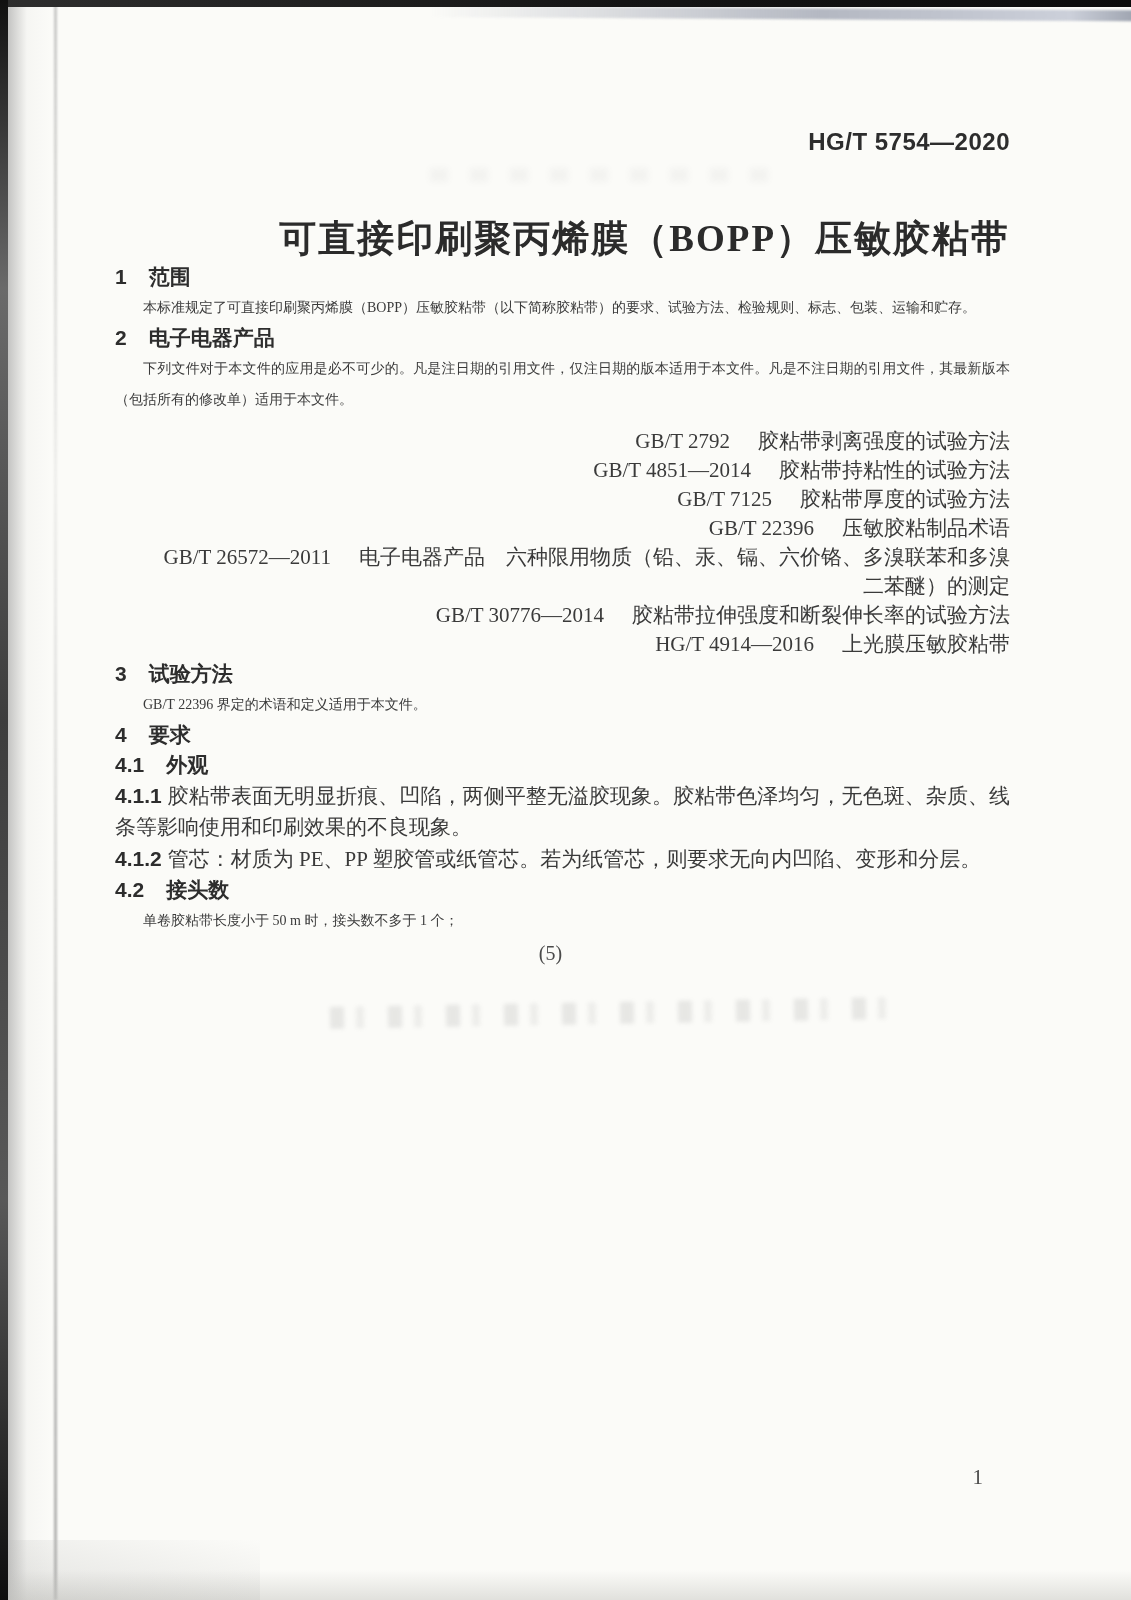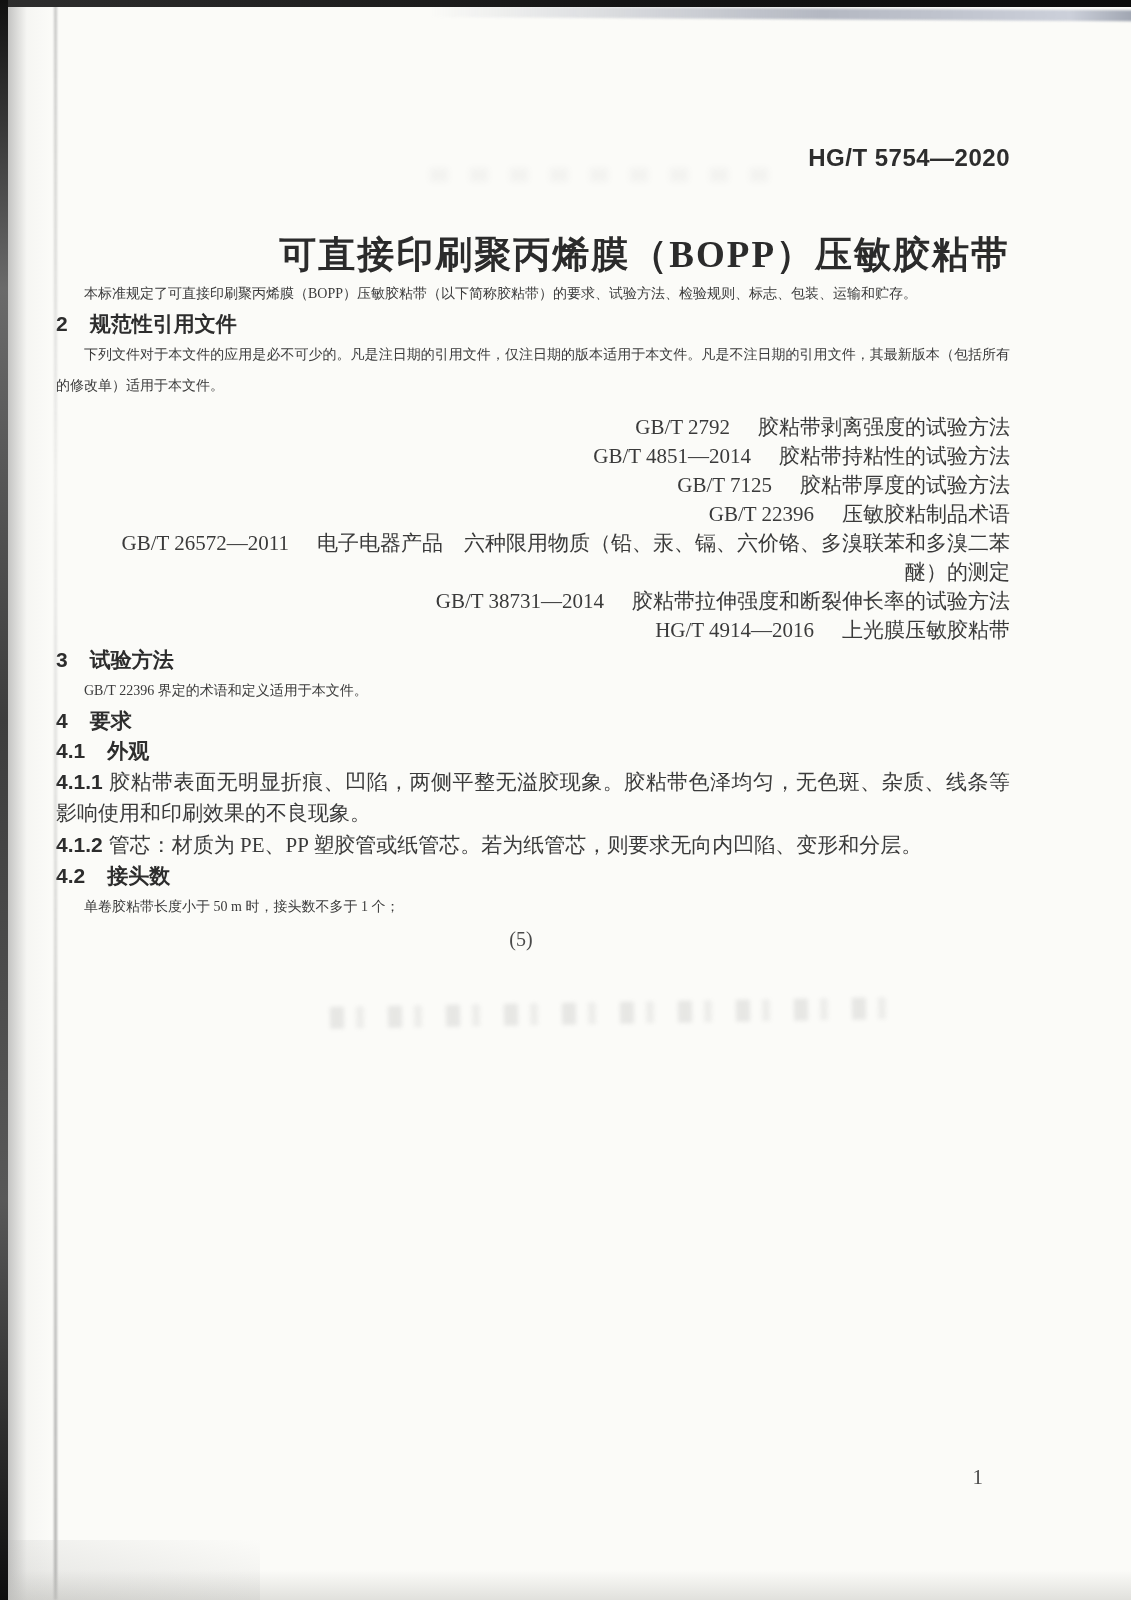--- a/index.html
+++ b/index.html
@@ -30,21 +30,21 @@
   .smudge{position:absolute;left:330px;top:1002px;width:560px;height:22px;z-index:1;
     opacity:.28;filter:blur(2px);transform:rotate(-1deg);
     background:repeating-linear-gradient(to right,
       rgba(120,120,120,.55) 0 14px,rgba(120,120,120,0) 14px 26px,
       rgba(130,130,130,.4) 26px 34px,rgba(130,130,130,0) 34px 58px);}
   .smudge2{position:absolute;left:430px;top:168px;width:360px;height:14px;z-index:1;
     opacity:.12;filter:blur(3px);
     background:repeating-linear-gradient(to right,rgba(120,120,120,.5) 0 18px,rgba(120,120,120,0) 18px 40px);}
 
   
-  .content{position:absolute;top:16px;left:0;right:0;z-index:2;padding:0 121px 0 56px;}
+  .content{position:absolute;top:0;left:0;right:0;z-index:2;padding:0 121px 0 115px;}
   .doc-number{margin:128px 0 0;text-align:right;
     font-family:"Liberation Sans","DejaVu Sans",sans-serif;font-weight:bold;
     font-size:24px;line-height:28px;color:#2d2d2d;letter-spacing:.5px;}
   .doc-title{margin:60px 0 0;text-align:right;font-weight:bold;
     font-size:37px;line-height:46px;color:#2b2b2b;letter-spacing:2px;}
   h2.sec{font-family:"Liberation Sans","DejaVu Sans",sans-serif;font-weight:bold;
     font-size:21px;line-height:30px;color:#2d2d2d;margin:0;}
   h2.sec .num{margin-right:22px;}
   .mt-s1{margin-top:108px;}
   .mt-s2{margin-top:30px;}
@@ -83,39 +83,40 @@
 <div class="smudge2"></div>
 <div class="edge-bottom"></div>
 <div class="corner-shade"></div>
 
 <div class="content">
 
   <p class="doc-number">HG/T 5754—2020</p>
 
   <h1 class="doc-title">可直接印刷聚丙烯膜（BOPP）压敏胶粘带</h1>
 
+  <h2 class="sec mt-s1"><span class="num">1</span><span>范围</span></h2>
   <p class="body indent p1">本标准规定了可直接印刷聚丙烯膜（BOPP）压敏胶粘带（以下简称胶粘带）的要求、试验方法、检验规则、标志、包装、运输和贮存。</p>
 
-  <h2 class="sec mt-s2"><span class="num">2</span><span>规范性引用文件</span></h2>
+  <h2 class="sec mt-s2"><span class="num">2</span><span>电子电器产品</span></h2>
   <p class="body indent intro">下列文件对于本文件的应用是必不可少的。凡是注日期的引用文件，仅注日期的版本适用于本文件。凡是不注日期的引用文件，其最新版本（包括所有的修改单）适用于本文件。</p>
 
   <div class="refs">
 
       <p class="ref"><span class="ref-code">GB/T 2792</span><span>胶粘带剥离强度的试验方法</span></p>
 
       <p class="ref"><span class="ref-code">GB/T 4851—2014</span><span>胶粘带持粘性的试验方法</span></p>
 
 
       <p class="ref"><span class="ref-code">GB/T 7125</span><span>胶粘带厚度的试验方法</span></p>
 
       <p class="ref"><span class="ref-code">GB/T 22396</span><span>压敏胶粘制品术语</span></p>
 
       <p class="ref"><span class="ref-code">GB/T 26572—2011</span><span>电子电器产品　六种限用物质（铅、汞、镉、六价铬、多溴联苯和多溴二苯醚）的测定</span></p>
 
-      <p class="ref"><span class="ref-code">GB/T 38731—2014</span><span>胶粘带拉伸强度和断裂伸长率的试验方法</span></p>
+      <p class="ref"><span class="ref-code">GB/T 30776—2014</span><span>胶粘带拉伸强度和断裂伸长率的试验方法</span></p>
 
 
       <p class="ref"><span class="ref-code">HG/T 4914—2016</span><span>上光膜压敏胶粘带</span></p>
     </div>
 
   <h2 class="sec mt-s3"><span class="num">3</span><span>试验方法</span></h2>
   <p class="body indent s3p">GB/T 22396 界定的术语和定义适用于本文件。</p>
 
   <h2 class="sec mt-s4"><span class="num">4</span><span>要求</span></h2>
 

